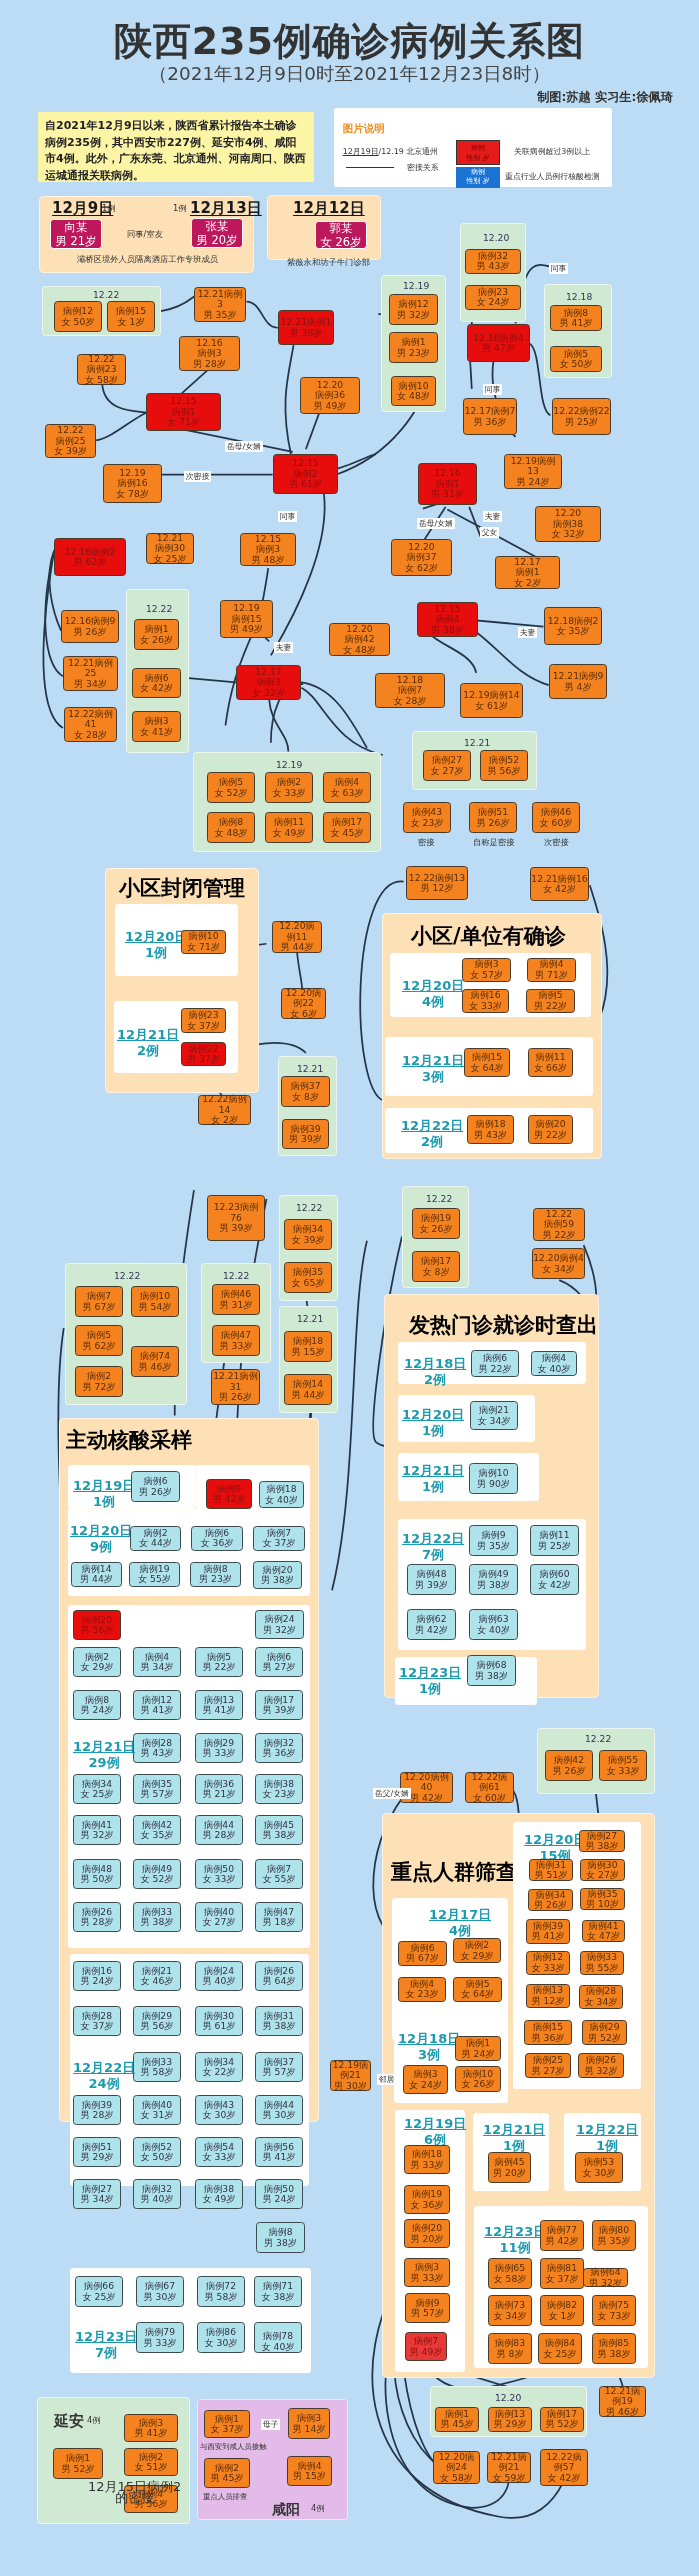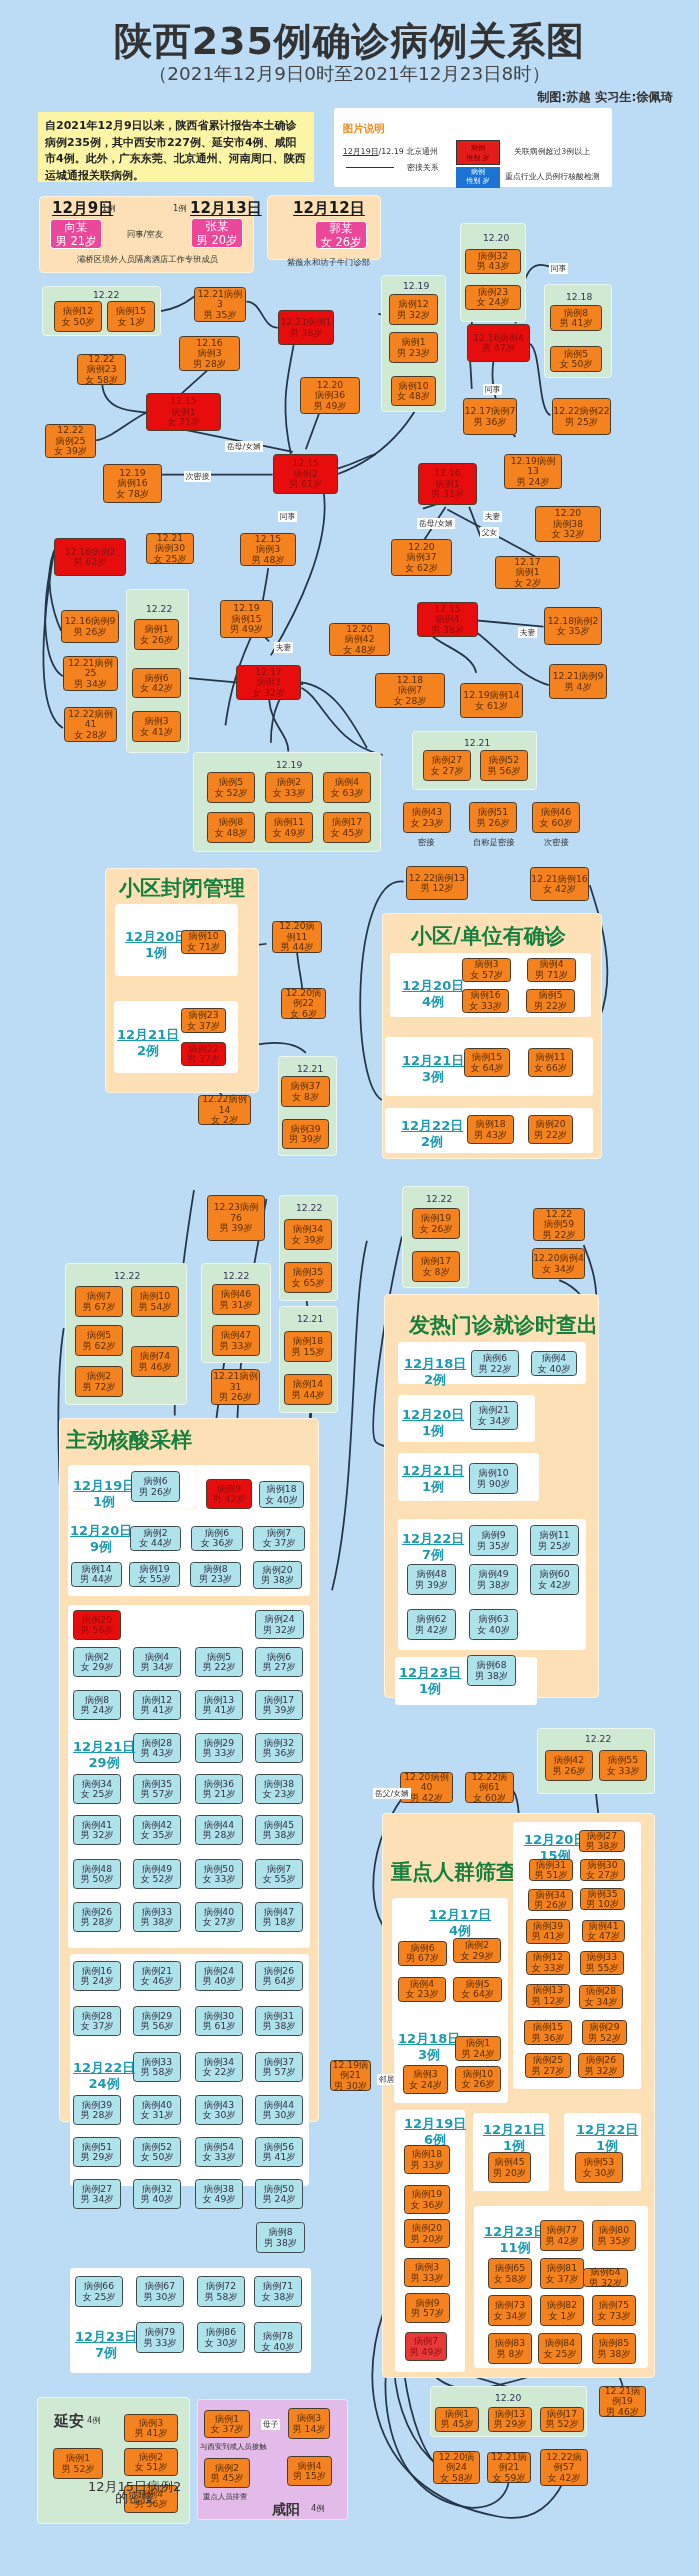--- a/index.html
+++ b/index.html
@@ -22,26 +22,26 @@
 
   .panel-tan { background: #fde0b5; border-radius: 4.4px; border: 1.7px solid #fff3e0; }
   .panel-green { background: #cfe9d2; border-radius: 3.5px; border: 1.7px solid #eef7ef; }
   .panel-purple { background: #e2bbe8; border-radius: 3.5px; border: 1.7px solid #f4e4f6; }
   .panel-white { background: #fff; border-radius: 3.5px; }
 
   .box { position: absolute; border: 1.7px solid #4a3a2a; border-radius: 3.5px; text-align: center; font-size: 9.2px; line-height: 10.5px; display: flex; flex-direction: column; justify-content: center; align-items: center; color: #5a2d05; }
   .o { background: #f4821e; }
   .r { background: #e80d0d; color: #8a1010; }
   .c { background: #aee3ec; border-color: #3d4a4f; color: #334; }
-  .b { background: #ec4899; border: 1.7px solid #fff; color: #fff; font-size: 11.4px; line-height: 14px; }
+  .b { background: #be185d; border: 1.7px solid #fff; color: #fff; font-size: 11.4px; line-height: 14px; }
   .gl { position: absolute; font-size: 9.2px; color: #335; }
   .date-big { font-weight: bold; font-size: 15px; text-decoration: underline; text-underline-offset: 1.7px; color: #1a1a1a; }
   .dlabel { position: absolute; color: #1c9bb0; font-weight: bold; font-size: 13px; text-align: center; line-height: 15.7px; }
   .dlabel .d { text-decoration: underline; }
-  .sec-title { position: absolute; font-size: 21px; font-weight: bold; color: #15803d; text-align: right; }
+  .sec-title { position: absolute; font-size: 21px; font-weight: bold; color: #000000; text-align: right; }
   .lbl { position: absolute; background: #fff; font-size: 7.9px; padding: 0 1.7px; color: #333; }
   .note { position: absolute; font-size: 8.3px; color: #333; }
   svg.lines { position: absolute; left: 0; top: 0; width: 699px; height: 2576px; pointer-events: none; }
   svg.lines path { fill: none; stroke: #253548; stroke-width: 2; }
 </style>
 </head>
 <body>
 
 <svg class="lines" viewBox="0 0 800 2948">
   <path d="M184 356 C 210 352, 220 340, 224 338"></path>

